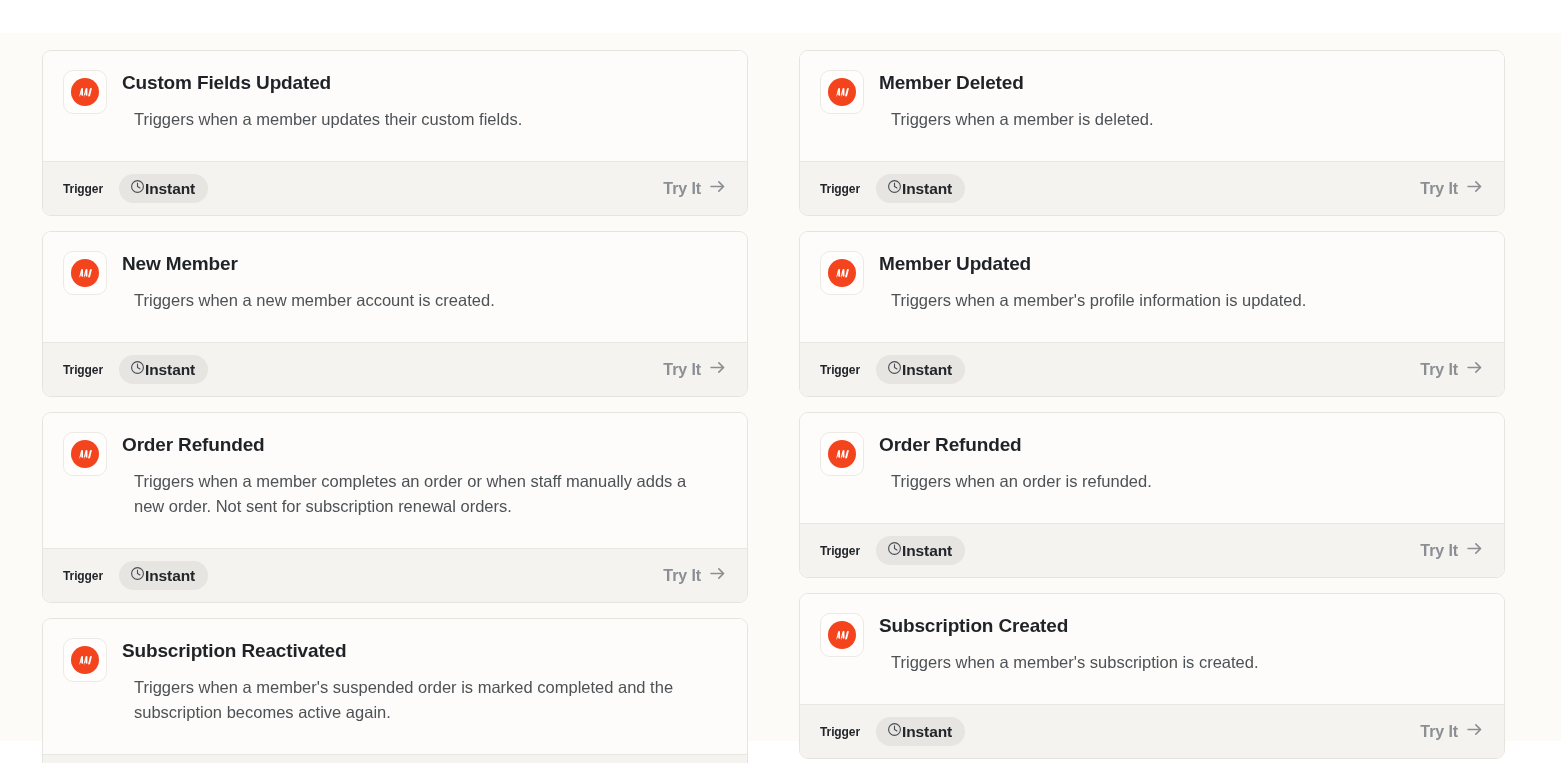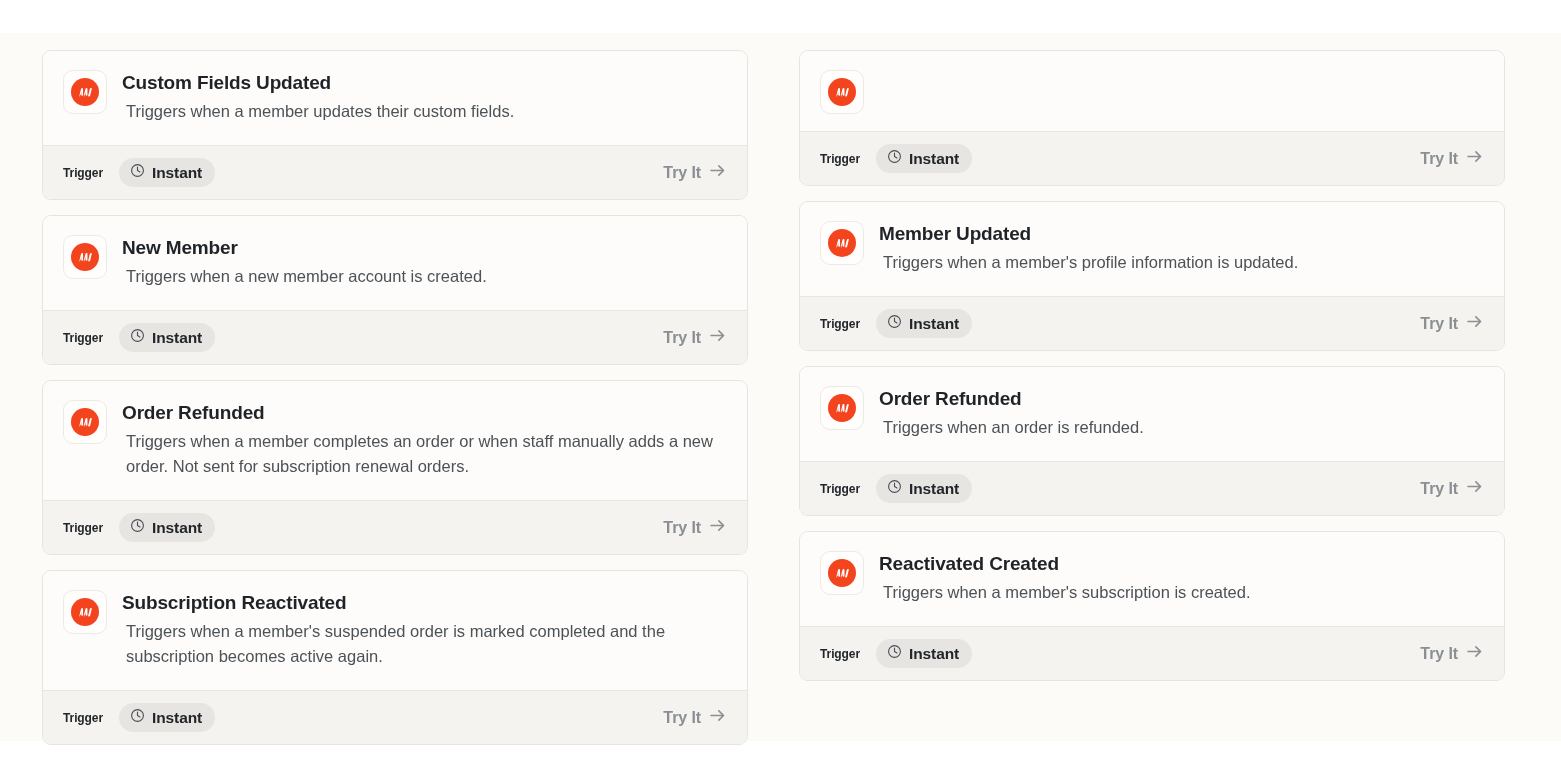--- a/index.html
+++ b/index.html
@@ -93,21 +93,21 @@
     line-height: 1.26;
     letter-spacing: -0.15px;
     margin: 0 0 3px 0;
   }
 
   .card-desc {
     font-size: 16.5px;
     font-weight: normal;
     color: #4d5257;
     line-height: 1.52;
-    margin: 4px;
+    margin: 12px;
     max-width: 640px;
   }
 
   .card-footer {
     display: flex;
     align-items: center;
     padding: 12px 20px 12px 20px;
     background: #f4f3f0;
     border-top: 1px solid #e9e7e2;
   }
@@ -115,21 +115,21 @@
   .trigger-label {
     font-size: 12px;
     font-weight: bold;
     color: #22262b;
     letter-spacing: -0.1px;
   }
 
   .instant-badge {
     display: inline-flex;
     align-items: center;
-    gap: 7px;
+    gap: 0;
     margin-left: 16px;
     padding: 5px 13px 5px 11px;
     background: #e7e5e1;
     border-radius: 999px;
   }
   .instant-badge .badge-text {
     font-size: 15.5px;
     font-weight: bold;
     color: #22262b;
     letter-spacing: -0.1px;
@@ -326,20 +326,24 @@
       <span class="app-icon">
         <svg width="30" height="30" viewBox="0 0 30 30" aria-hidden="true">
           <circle cx="15" cy="15" r="14" fill="#f4441e"></circle>
           <g fill="#ffffff">
             <path d="M10.2 19.6c-.55 0-.92-.42-.78-1l1.6-6.7c.16-.66.6-1 1.15-1 .5 0 .83.3.86.84l.02 5.9c0 .6-.38 1.02-.92 1.02-.5 0-.83-.33-.86-.88l-.02-3.2-.5 2.98c-.1.62-.52 1.04-1.05 1.04z"></path>
             <path d="M14.6 19.6c-.55 0-.92-.42-.78-1l1.6-6.7c.16-.66.6-1 1.15-1 .5 0 .83.3.86.84l.02 5.9c0 .6-.38 1.02-.92 1.02-.5 0-.83-.33-.86-.88l-.02-3.2-.5 2.98c-.1.62-.52 1.04-1.05 1.04z"></path>
             <path d="M19 19.6c-.55 0-.92-.42-.78-1l1.6-6.7c.16-.66.6-1 1.15-1 .56 0 .9.42.78 1l-1.6 6.66c-.16.66-.6 1.04-1.15 1.04z"></path>
           </g>
         </svg>
       </span>
+      <div class="card-text">
+        <div class="card-title">Member Deleted</div>
+        <div class="card-desc">Triggers when a member is deleted.</div>
+      </div>
     </div>
     <div class="card-footer">
       <span class="trigger-label">Trigger</span>
       <span class="instant-badge">
         <span class="clock-icon">
           <svg width="15" height="15" viewBox="0 0 16 16" aria-hidden="true">
             <circle cx="8" cy="8" r="6.3" fill="none" stroke="#4a4f55" stroke-width="1.2"></circle>
             <path d="M8 4.4V8l2.6 1.6" fill="none" stroke="#4a4f55" stroke-width="1.2" stroke-linecap="round" stroke-linejoin="round"></path>
           </svg>
         </span>
@@ -443,21 +447,21 @@
         <svg width="30" height="30" viewBox="0 0 30 30" aria-hidden="true">
           <circle cx="15" cy="15" r="14" fill="#f4441e"></circle>
           <g fill="#ffffff">
             <path d="M10.2 19.6c-.55 0-.92-.42-.78-1l1.6-6.7c.16-.66.6-1 1.15-1 .5 0 .83.3.86.84l.02 5.9c0 .6-.38 1.02-.92 1.02-.5 0-.83-.33-.86-.88l-.02-3.2-.5 2.98c-.1.62-.52 1.04-1.05 1.04z"></path>
             <path d="M14.6 19.6c-.55 0-.92-.42-.78-1l1.6-6.7c.16-.66.6-1 1.15-1 .5 0 .83.3.86.84l.02 5.9c0 .6-.38 1.02-.92 1.02-.5 0-.83-.33-.86-.88l-.02-3.2-.5 2.98c-.1.62-.52 1.04-1.05 1.04z"></path>
             <path d="M19 19.6c-.55 0-.92-.42-.78-1l1.6-6.7c.16-.66.6-1 1.15-1 .56 0 .9.42.78 1l-1.6 6.66c-.16.66-.6 1.04-1.15 1.04z"></path>
           </g>
         </svg>
       </span>
       <div class="card-text">
-        <div class="card-title">Reactivated Created</div>
+        <div class="card-title">Subscription Created</div>
         <div class="card-desc">Triggers when a member's subscription is created.</div>
       </div>
     </div>
     <div class="card-footer">
       <span class="trigger-label">Trigger</span>
       <span class="instant-badge">
         <span class="clock-icon">
           <svg width="15" height="15" viewBox="0 0 16 16" aria-hidden="true">
             <circle cx="8" cy="8" r="6.3" fill="none" stroke="#4a4f55" stroke-width="1.2"></circle>
             <path d="M8 4.4V8l2.6 1.6" fill="none" stroke="#4a4f55" stroke-width="1.2" stroke-linecap="round" stroke-linejoin="round"></path>

